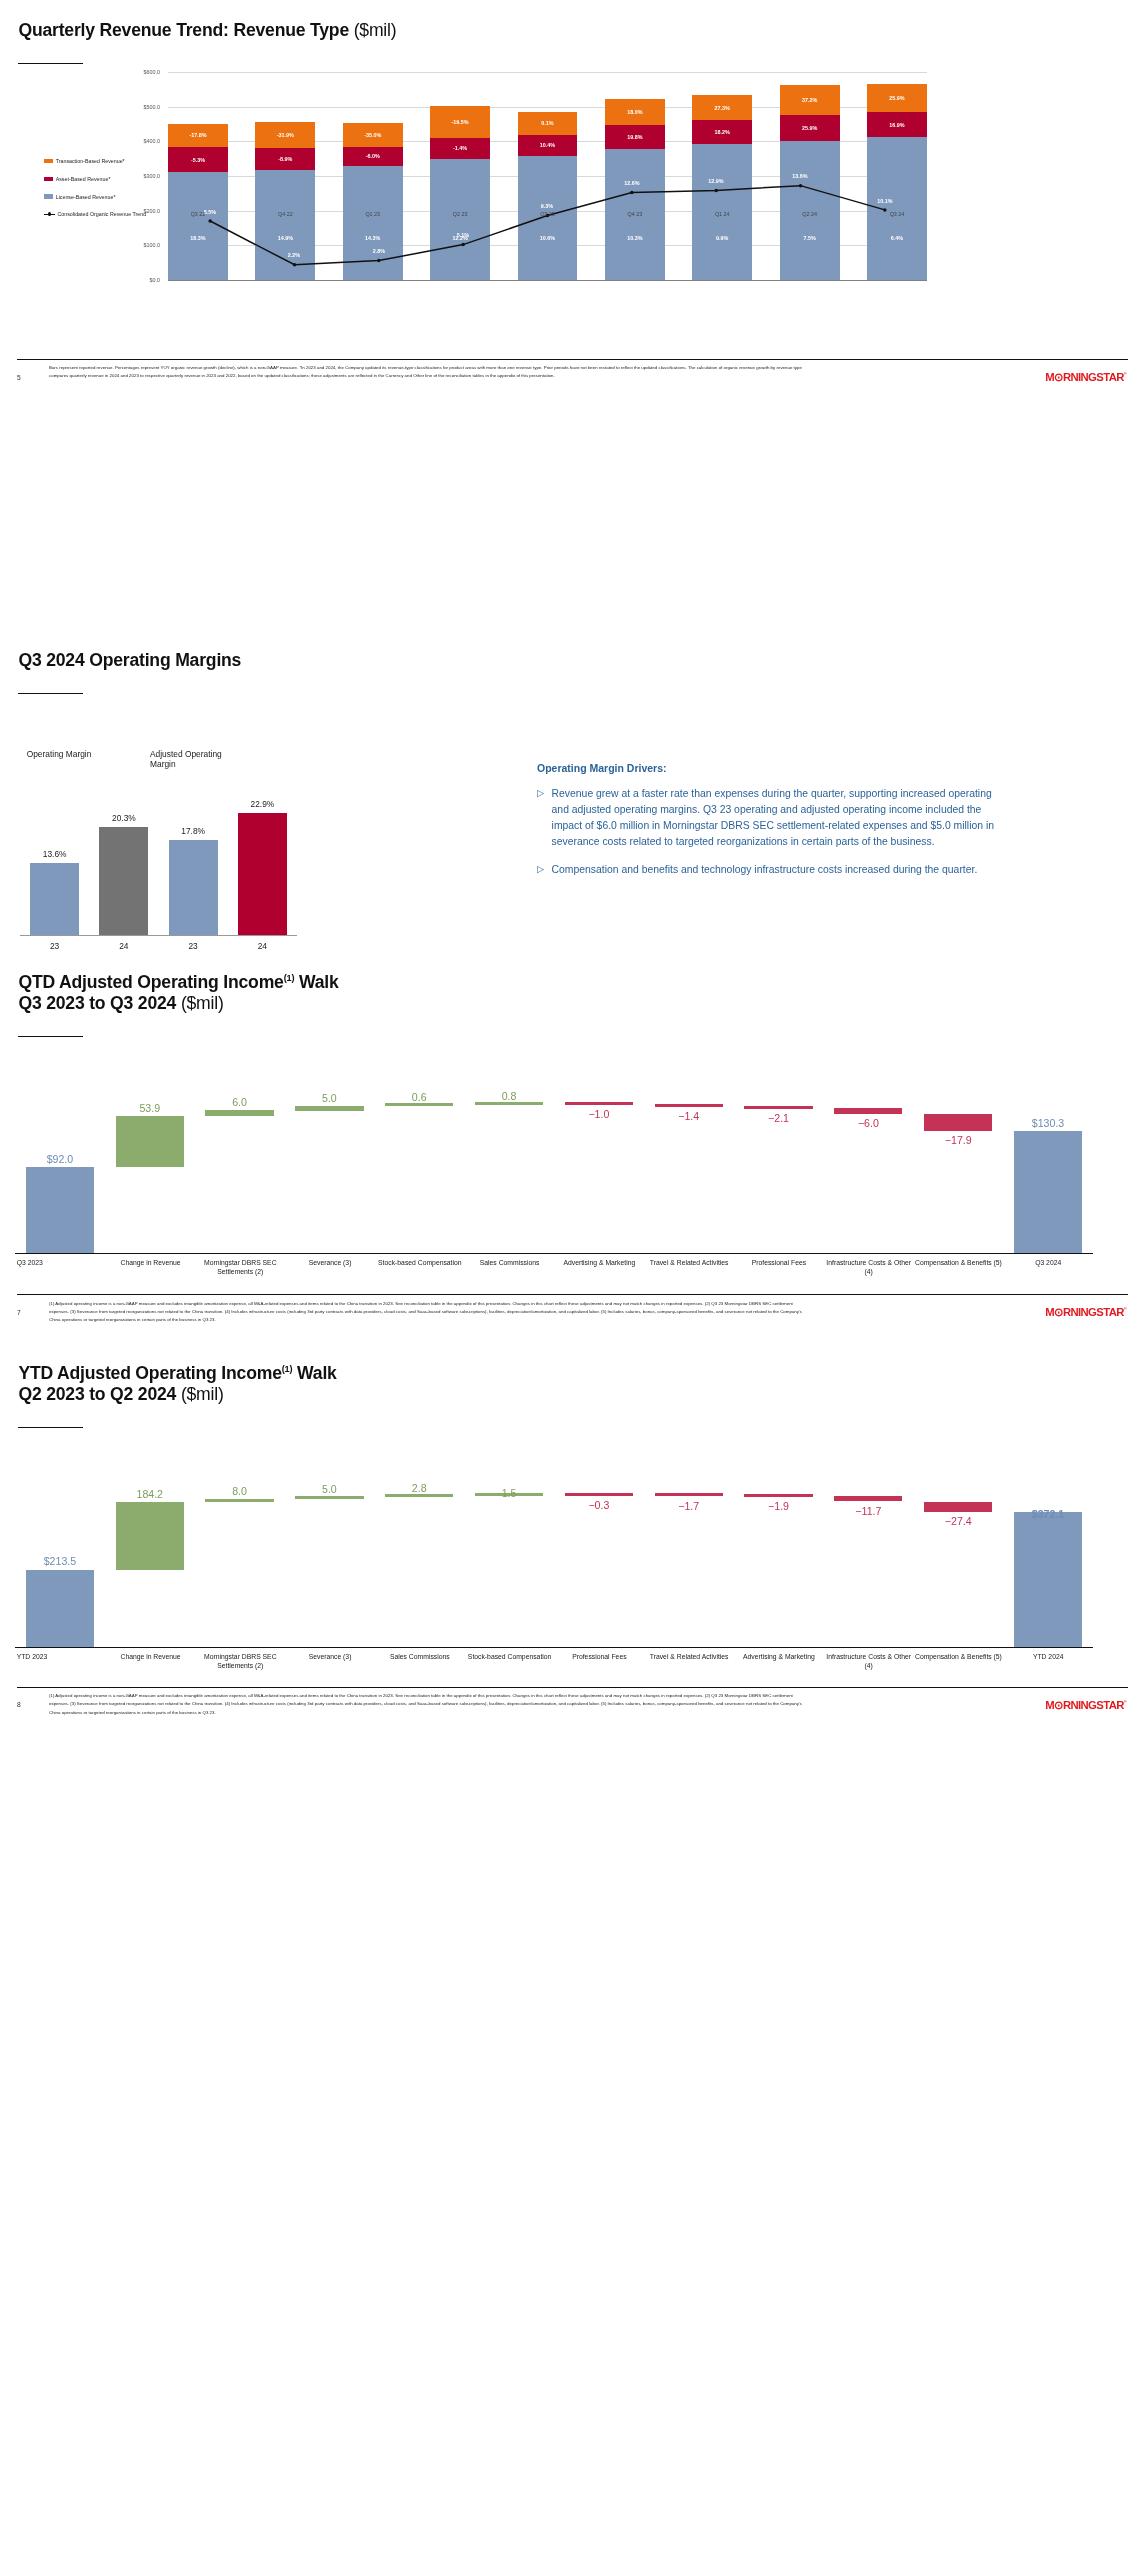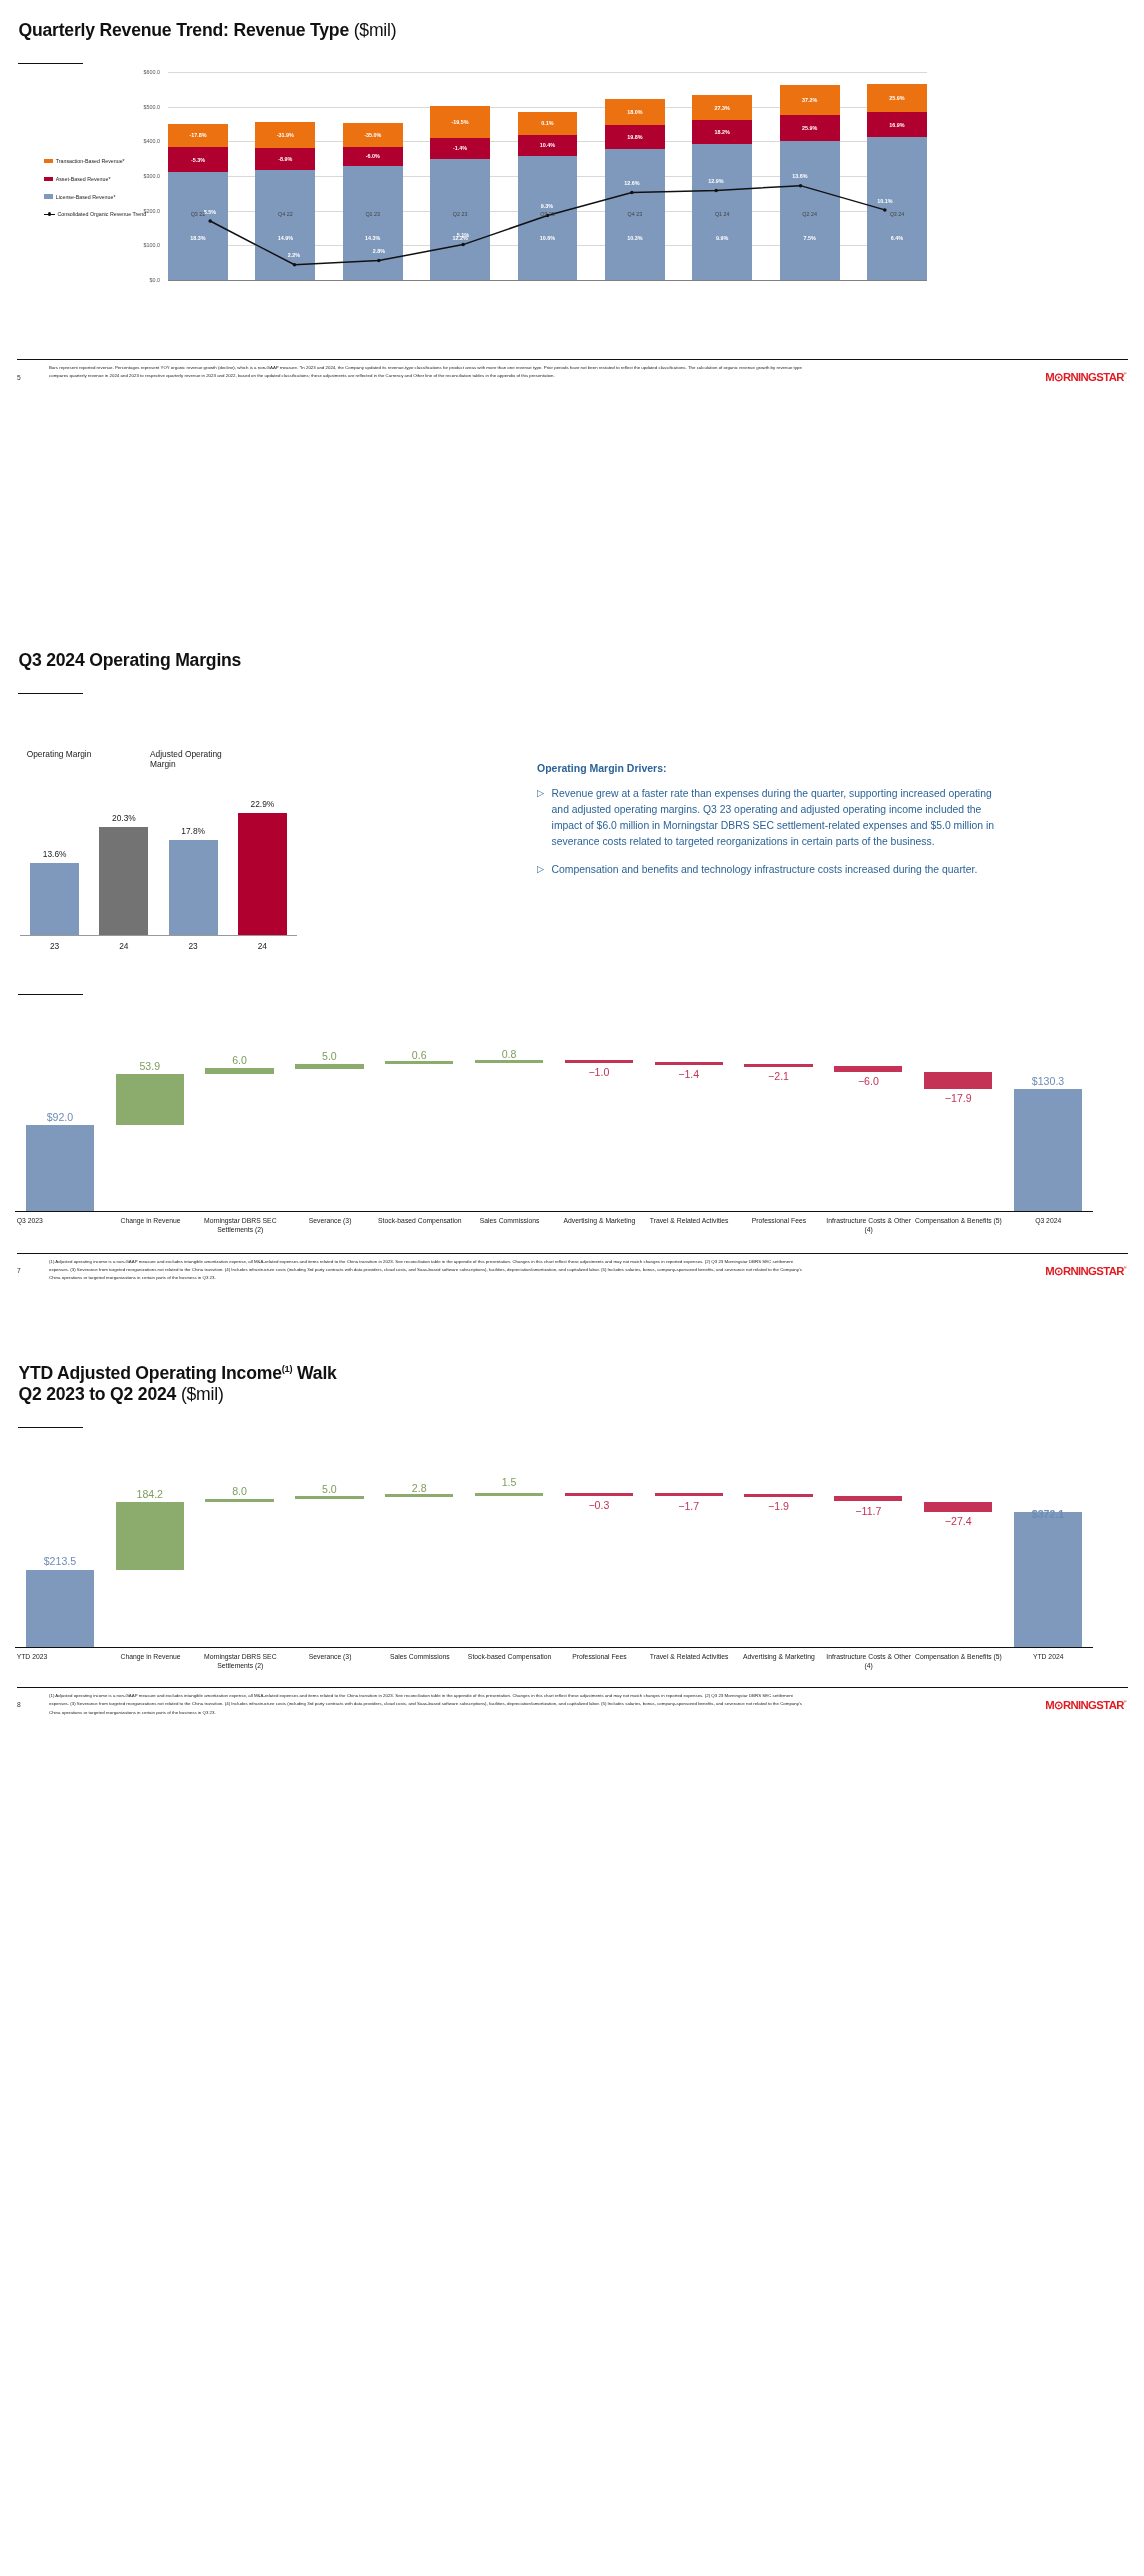--- a/index.html
+++ b/index.html
@@ -427,20 +427,25 @@
     <div class="pagenum">6</div>
     <div class="fnote">Adjusted operating margin is a non-GAAP measure. See reconciliation table in the appendix of this presentation.</div>
     <div class="logo">
       <span class="glyph">M⊙RNINGSTAR</span><span class="reg">®</span>
     </div>
   </div>
 </section>
 
 <section class="slide" style="height:391px;">
   <div style="height:17px;"></div>
+  <div class="slide-title">
+    <div><span>QTD Adjusted Operating Income</span><sup style="font-size:9.2px">(1)</sup><span> Walk</span></div>
+    <div><span>Q3 2023 to Q3 2024</span>
+         <span class="light">($mil)</span></div>
+  </div>
   <div class="title-rule"></div>
 
   <div class="wf-wrap">
     <div class="wf-plot" id="wf7plot" style="height:195px;">
       <div class="wf-cols" id="wf7">
           <div class="wf-col">
             <div class="wf-bar" style="height: 87px; bottom: 0px; background: rgb(127, 153, 188);"></div>
             <div class="wf-val" style="color: rgb(110, 140, 181); bottom: 89px;">$92.0</div>
           </div>
           <div class="wf-col">
@@ -542,21 +547,21 @@
           <div class="wf-col">
             <div class="wf-bar" style="height: 2.9px; bottom: 149px; background: rgb(140, 172, 110);"></div>
             <div class="wf-val" style="color: rgb(125, 158, 94); bottom: 153px;">5.0</div>
           </div>
           <div class="wf-col">
             <div class="wf-bar" style="height: 2.9px; bottom: 151px; background: rgb(140, 172, 110);"></div>
             <div class="wf-val" style="color: rgb(125, 158, 94); bottom: 154px;">2.8</div>
           </div>
           <div class="wf-col">
             <div class="wf-bar" style="height: 2.9px; bottom: 152px; background: rgb(140, 172, 110);"></div>
-            <div class="wf-val" style="color: rgb(125, 158, 94); bottom: 160px;">1.5</div>
+            <div class="wf-val" style="color: rgb(125, 158, 94); bottom: 149px;">1.5</div>
           </div>
           <div class="wf-col">
             <div class="wf-bar" style="height: 2.9px; bottom: 152px; background: rgb(196, 50, 86);"></div>
             <div class="wf-val" style="color: rgb(196, 50, 86); bottom: 137px;">−0.3</div>
           </div>
           <div class="wf-col">
             <div class="wf-bar" style="height: 2.9px; bottom: 152px; background: rgb(196, 50, 86);"></div>
             <div class="wf-val" style="color: rgb(196, 50, 86); bottom: 136px;">−1.7</div>
           </div>
           <div class="wf-col">

